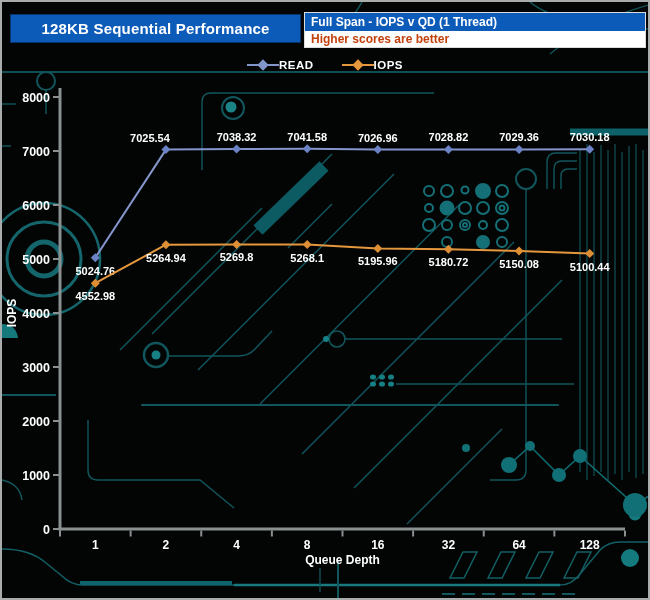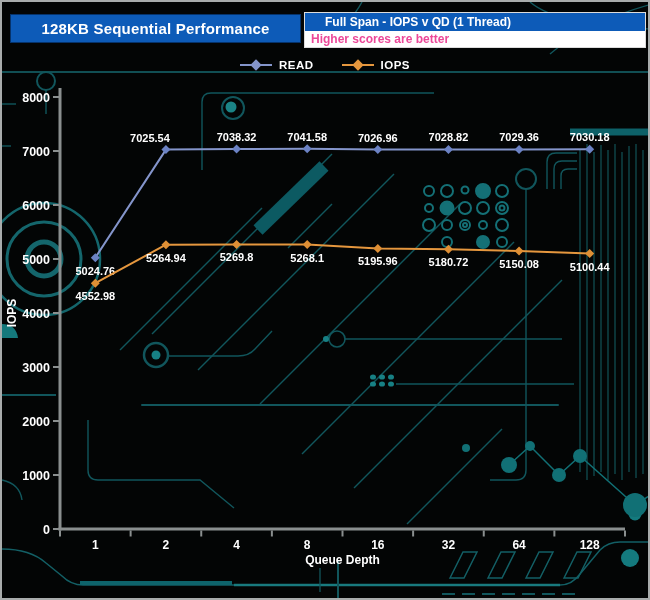--- a/index.html
+++ b/index.html
@@ -10,24 +10,24 @@
   }
   #bg{position:absolute;left:0;top:0;z-index:0;}
   #chart{position:absolute;left:0;top:0;z-index:2;}
   .title-bar{
     position:absolute;left:8px;top:12px;width:289px;height:27px;z-index:3;
     background:#0d5bb8;border:1px solid #06336b;color:#fff;
     font-size:15px;font-weight:bold;display:flex;align-items:center;justify-content:center;
     letter-spacing:.2px;
   }
   .sub-box{position:absolute;left:302px;top:10px;width:340px;z-index:3;border:1px solid #dcdcdc;}
-  .sub-top{background:#0d5bb8;color:#fff;font-size:12px;font-weight:bold;height:18px;line-height:18px;padding:0 20px;}
-  .sub-note{background:#ffffff;color:#ec4899;font-size:12px;font-weight:bold;height:16px;line-height:16px;padding:0 6px;}
+  .sub-top{background:#0d5bb8;color:#fff;font-size:12px;font-weight:bold;height:18px;line-height:18px;padding:0 6px;}
+  .sub-note{background:#ffffff;color:#c2410c;font-size:12px;font-weight:bold;height:16px;line-height:16px;padding:0 6px;}
   .legend{position:absolute;top:57px;left:0;width:100%;display:flex;justify-content:center;gap:28px;z-index:3;}
-  .legend-item{display:flex;align-items:center;gap:7px;color:#fff;font-weight:bold;font-size:11.5px;letter-spacing:.5px;}
+  .legend-item{display:flex;align-items:center;gap:0;color:#fff;font-weight:bold;font-size:11.5px;letter-spacing:.5px;}
   .legend-swatch{position:relative;width:32px;height:2px;}
   .legend-diamond{position:absolute;left:12px;top:-3.5px;width:8px;height:8px;transform:rotate(45deg);}
   svg text{font-family:"Liberation Sans",sans-serif;}
 </style>
 </head>
 <body>
 
 <div class="frame">
 
   <svg id="bg" width="650" height="600" viewBox="0 0 650 600">

